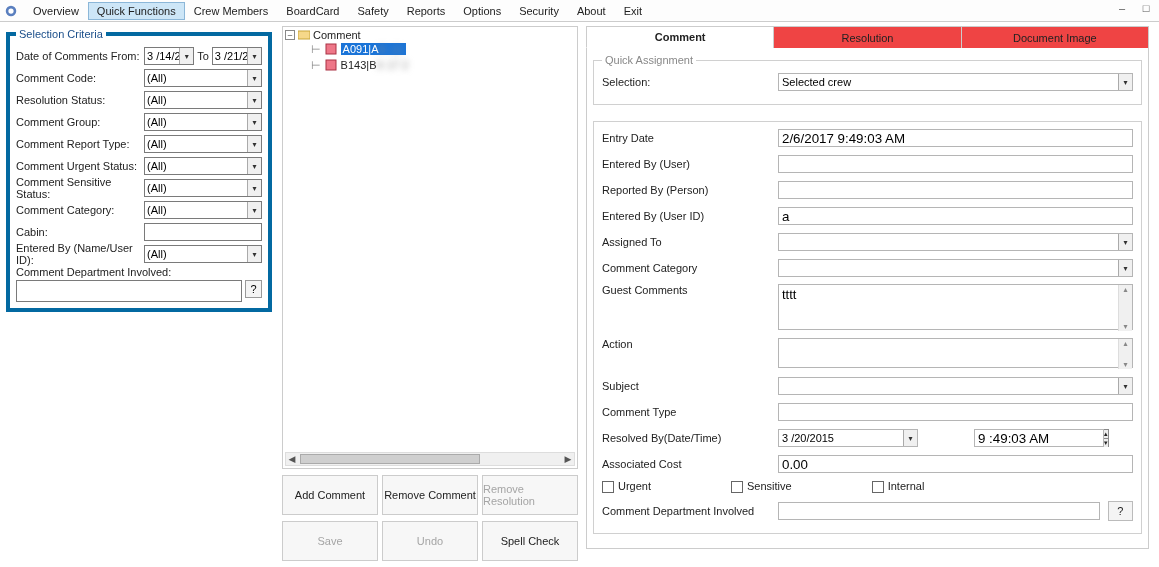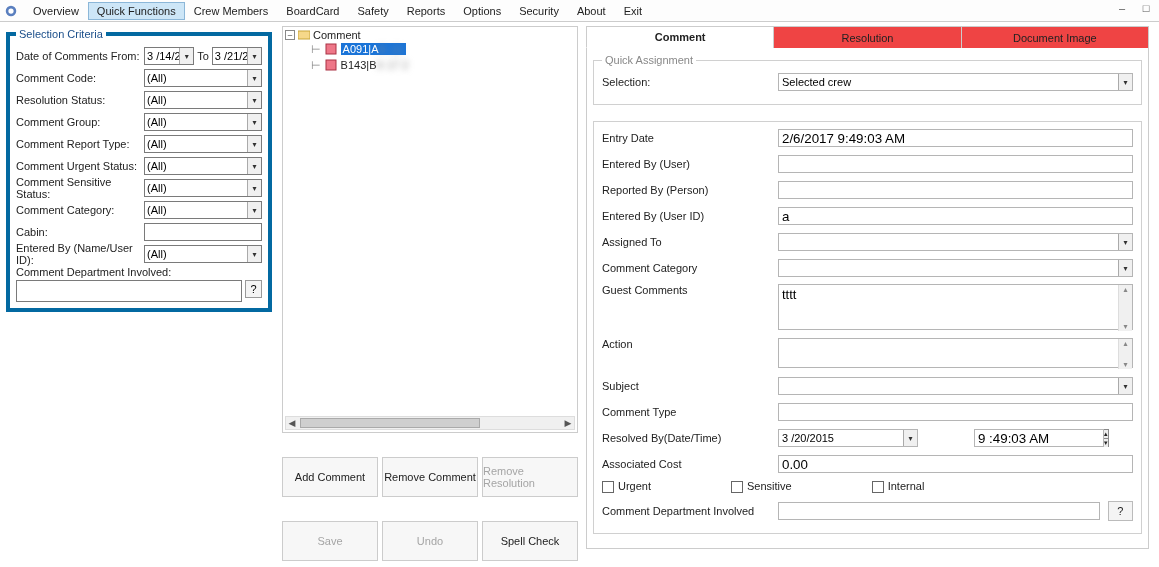--- a/index.html
+++ b/index.html
@@ -160,21 +160,21 @@
 .tree-item.selected .tree-text {
   background: #1a74d8; color:#fff; padding:0 2px;
 }
 .tree-text { white-space: nowrap; }
 .blur-tail {
   display:inline-block;
   filter: blur(3px);
   color:#888;
 }
 .btn-row {
-  display:flex; gap:4px; margin-top:24px;
+  display:flex; gap:4px; margin-top:6px;
 }
 .big-btn {
   flex:1; height:40px;
   border:1px solid #ccc;
   background:#f7f7f7;
   font-size:11px;
   display:flex;align-items:center;justify-content:center;
   cursor: default;
 }
 .big-btn.disabled { color:#a5a5a5; }

